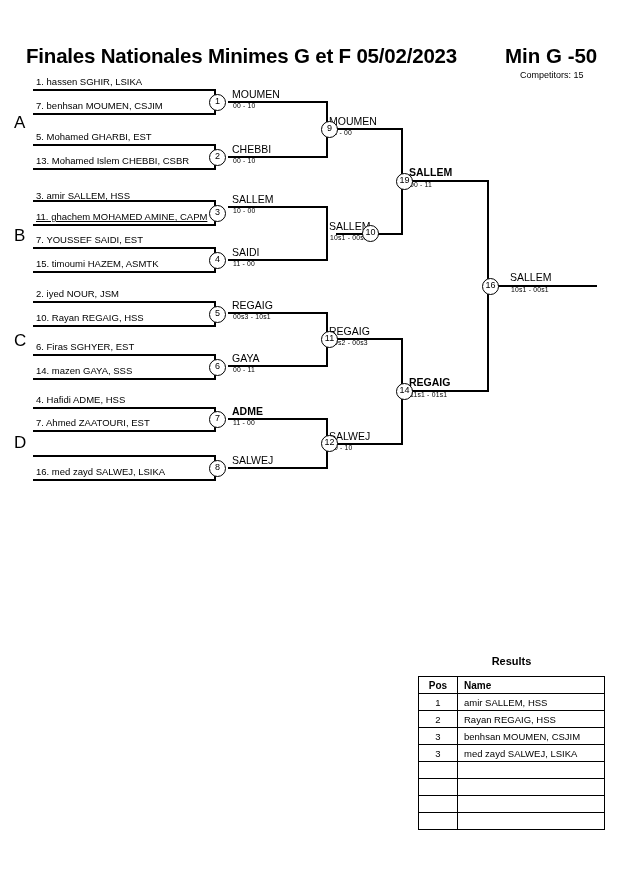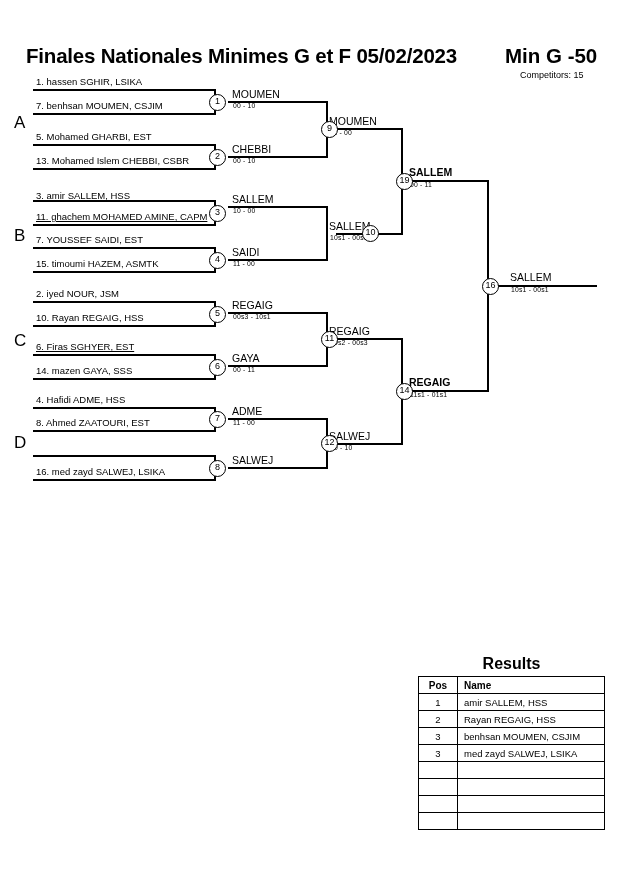--- a/index.html
+++ b/index.html
@@ -42,21 +42,21 @@
   }
   .mnum{
     position:absolute;width:15px;height:15px;border:1.3px solid #000;
     border-radius:50%;background:#fff;font-size:9px;line-height:13px;
     text-align:center;z-index:5;
   }
 
   
   #results-title{
     position:absolute;left:418px;top:655px;width:187px;text-align:center;
-    font-size:16px;font-weight:bold;
+    font-size:11px;font-weight:bold;
   }
   #results-table{
     position:absolute;left:418px;top:676px;width:187px;
     border-collapse:collapse;font-size:9.5px;
   }
   #results-table td,#results-table th{
     border:1px solid #000;height:16px;padding:0 3px;font-weight:normal;
   }
   #results-table th{font-weight:bold;font-size:10px;}
   #results-table .pos{width:32px;text-align:center;}
@@ -119,37 +119,37 @@
 <div class="player" style="left:36px;top:288px;">2. iyed NOUR, JSM</div>
 <div class="hline" style="left:33px;top:301px;width:183px;"></div>
 <div class="player" style="left:36px;top:312px;">10. Rayan REGAIG, HSS</div>
 <div class="hline" style="left:33px;top:325px;width:183px;"></div>
 <div class="vline" style="left:214px;top:301px;height:25px;"></div>
 <div class="mnum" style="left:209px;top:306px;">5</div>
 <div class="winner" style="left:232px;top:300px;">REGAIG</div>
 <div class="score" style="left:233px;top:313px;">00s3 - 10s1</div>
 <div class="hline" style="left:228px;top:312px;width:100px;"></div>
 
-<div class="player" style="left:36px;top:341px;text-decoration:underline;">6. Firas SGHYER, EST</div>
+<div class="player" style="left:36px;top:341px;">6. Firas SGHYER, EST</div>
 <div class="hline" style="left:33px;top:354px;width:183px;"></div>
 <div class="player" style="left:36px;top:365px;">14. mazen GAYA, SSS</div>
 <div class="hline" style="left:33px;top:378px;width:183px;"></div>
 <div class="vline" style="left:214px;top:354px;height:25px;"></div>
 <div class="mnum" style="left:209px;top:359px;">6</div>
 <div class="winner" style="left:232px;top:353px;">GAYA</div>
 <div class="score" style="left:233px;top:366px;">00 - 11</div>
 <div class="hline" style="left:228px;top:365px;width:100px;"></div>
 
 <div class="player" style="left:36px;top:394px;">4. Hafidi ADME, HSS</div>
 <div class="hline" style="left:33px;top:407px;width:183px;"></div>
-<div class="player" style="left:36px;top:417px;">8. Ahmed ZAATOURI, EST</div>
+<div class="player" style="left:36px;top:417px;">7. Ahmed ZAATOURI, EST</div>
 <div class="hline" style="left:33px;top:430px;width:183px;"></div>
 <div class="vline" style="left:214px;top:407px;height:24px;"></div>
 <div class="mnum" style="left:209px;top:411px;">7</div>
-<div class="winner" style="left:232px;top:406px;">ADME</div>
+<div class="winner" style="left:232px;top:406px;font-weight:bold;">ADME</div>
 <div class="score" style="left:233px;top:419px;">11 - 00</div>
 <div class="hline" style="left:228px;top:418px;width:100px;"></div>
 
 <div class="player" style="left:36px;top:447px;"></div>
 <div class="hline" style="left:33px;top:455px;width:183px;"></div>
 <div class="player" style="left:36px;top:466px;">16. med zayd SALWEJ, LSIKA</div>
 <div class="hline" style="left:33px;top:479px;width:183px;"></div>
 <div class="vline" style="left:214px;top:455px;height:25px;"></div>
 <div class="mnum" style="left:209px;top:460px;">8</div>
 <div class="winner" style="left:232px;top:455px;">SALWEJ</div>

